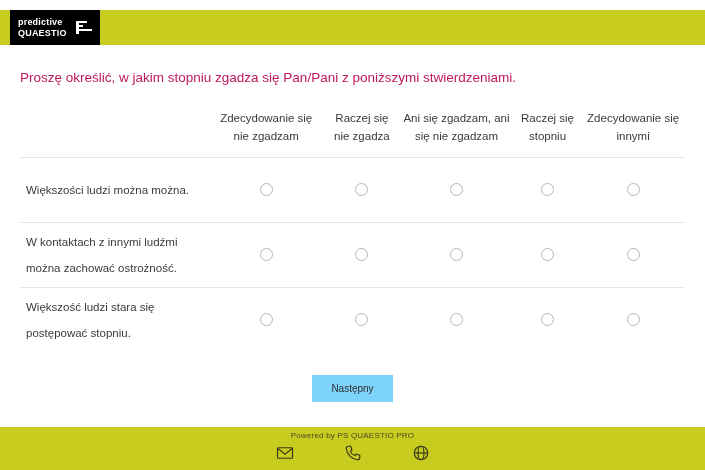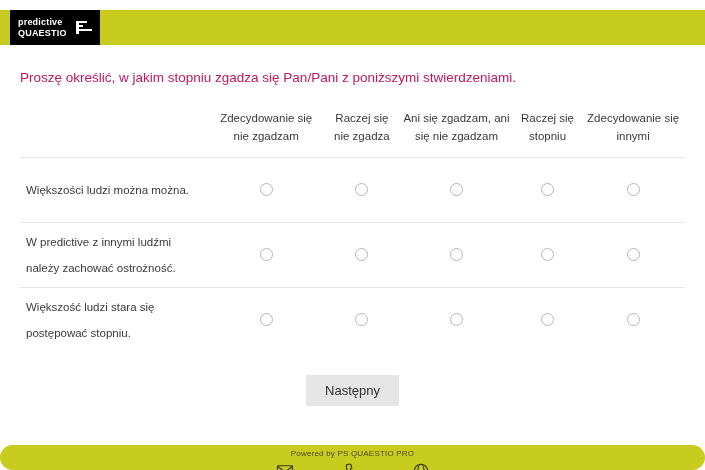--- a/index.html
+++ b/index.html
@@ -129,38 +129,37 @@
   
   .next-wrap {
     position: absolute;
     left: 0;
     top: 375px;
     width: 705px;
     text-align: center;
   }
   .next-btn {
     display: inline-block;
-    background: #e5e5e5;
+    background: #7dd3fc;
     color: #2f2f2f;
     border: none;
-    font-size: 13px;
+    font-size: 10px;
     font-family: "Liberation Sans", sans-serif;
     padding: 8px 19px;
     cursor: pointer;
   }
   
   .footer {
     position: absolute;
     left: 0;
     bottom: 0;
     width: 705px;
-    height: 25px;
+    height: 43px;
     background: #c8cc1e;
     text-align: center;
-    border-radius: 19px;
   }
   .footer-text {
     font-size: 8px;
     color: #4a4a2a;
     padding-top: 4px;
     letter-spacing: 0.2px;
   }
   .footer-icons {
     margin-top: 4px;
     display: flex;
@@ -211,21 +210,21 @@
     <tbody>
       <tr class="item-row">
         <td class="label">Większości ludzi można można.</td>
         <td class="opt"><span class="radio"></span></td>
         <td class="opt"><span class="radio"></span></td>
         <td class="opt"><span class="radio"></span></td>
         <td class="opt"><span class="radio"></span></td>
         <td class="opt"><span class="radio"></span></td>
       </tr>
       <tr class="item-row">
-        <td class="label">W predictive z innymi ludźmi należy zachować ostrożność.</td>
+        <td class="label">W kontaktach z innymi ludźmi można zachować ostrożność.</td>
         <td class="opt"><span class="radio"></span></td>
         <td class="opt"><span class="radio"></span></td>
         <td class="opt"><span class="radio"></span></td>
         <td class="opt"><span class="radio"></span></td>
         <td class="opt"><span class="radio"></span></td>
       </tr>
       <tr class="item-row">
         <td class="label">Większość ludzi stara się postępować stopniu.</td>
         <td class="opt"><span class="radio"></span></td>
         <td class="opt"><span class="radio"></span></td>

